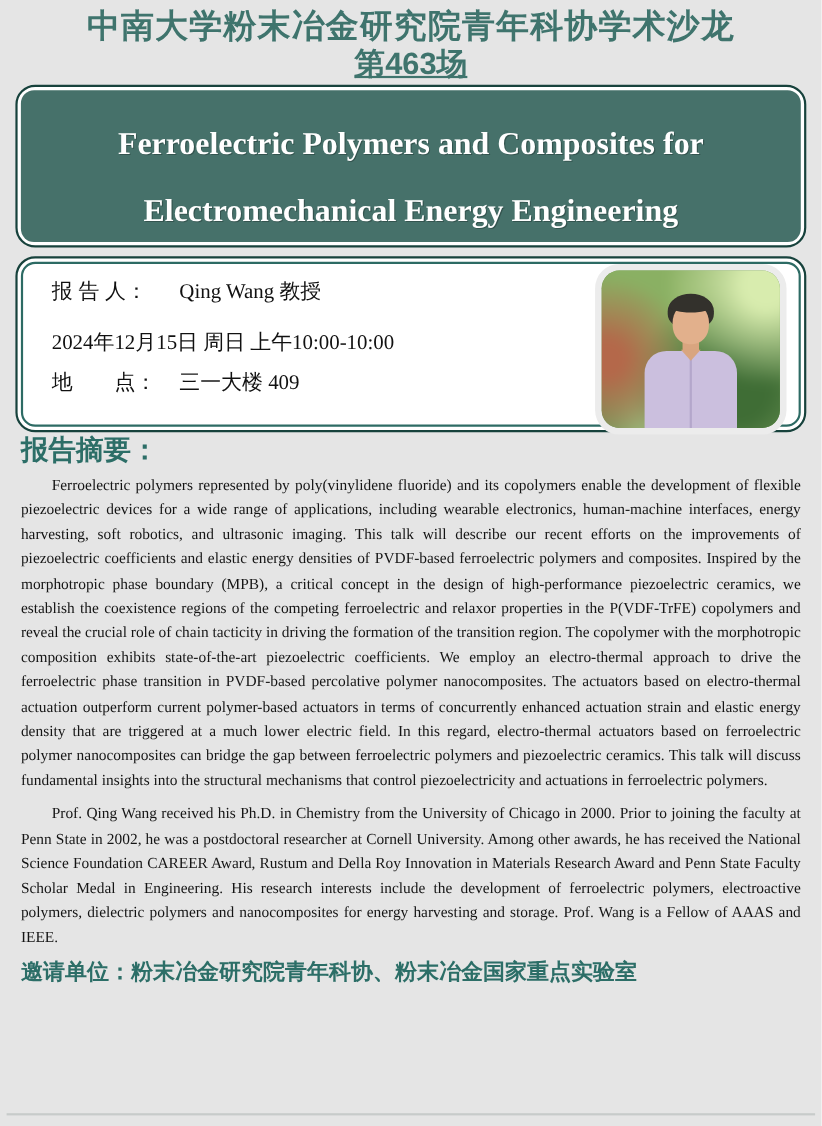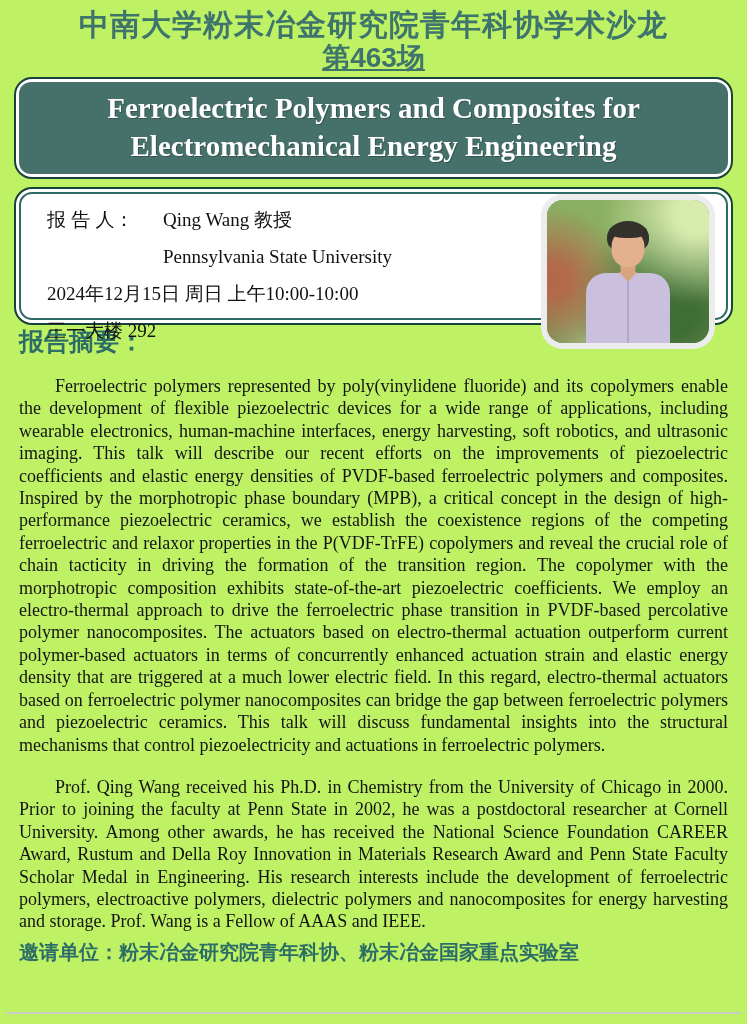--- a/index.html
+++ b/index.html
@@ -1,19 +1,19 @@
 <!DOCTYPE html>
 <html><head>
 <meta charset="utf-8">
 <style>
   * { margin:0; padding:0; box-sizing:border-box; }
   html,body { background:#ffffff; }
   .page {
     position:relative; width:747px; height:1024px; margin:0 auto;
-    background:#bef264; overflow:hidden;
+    background:#e5e5e5; overflow:hidden;
     font-family:"Liberation Serif","DejaVu Serif",serif;
     color:#161616;
   }
   
   .top-title {
     margin-top:7px; text-align:center;
     font-family:"Liberation Sans","DejaVu Sans",sans-serif;
     font-weight:700; color:#3f746d;
   }
   .top-title .line1 { font-size:30px; line-height:35px; letter-spacing:1px; }
@@ -25,25 +25,26 @@
     padding:3px; background:#ffffff;
   }
   .banner-fill {
     background:#46716a; border-radius:12px;
     text-align:center; padding:7px 6px 9px 6px;
   }
   .banner-fill .bline {
     color:#ffffff; font-weight:700; font-size:29px; line-height:38px;
     font-family:"Liberation Serif","DejaVu Serif",serif;
     text-shadow:1px 1px 0 rgba(0,0,0,0.25);
+    margin-top:23px;
   }
   .info-frame { margin-top:8px; }
   .info-inner {
     position:relative; border:2px solid #2d6b64; border-radius:13px;
-    background:#ffffff; height:128px; padding:12px 0 0 26px;
+    background:#ffffff; height:150px; padding:12px 0 0 26px;
   }
   .info-row { display:flex; font-size:19px; line-height:28px; margin-bottom:9px; }
   .info-label {
     flex:0 0 116px; color:#111111; white-space:nowrap;
     font-family:"Liberation Sans","DejaVu Sans",sans-serif;
   }
   .info-value { color:#111111; }
   
   .photo {
     position:absolute; top:6px; right:17px; width:162px; height:143px;
@@ -90,22 +91,22 @@
     border-left:9px solid transparent; border-right:9px solid transparent;
     border-top:10px solid #d9a57f;
   }
   
   .body-wrap { padding:0 19px; }
   .sec-heading {
     margin-top:4px; font-size:25px; line-height:26px; font-weight:700;
     color:#2c6e67; font-family:"Liberation Serif","DejaVu Serif",serif;
   }
   .para {
-    font-size:18px; line-height:22.4px; text-align:justify;
-    text-indent:2em; color:#141414; margin-top:20px;
+    font-size:14px; line-height:22.4px; text-align:justify;
+    text-indent:2em; color:#141414; margin-top:8px;
   }
   
   .footer {
     padding:6px 3px 0 19px;
     font-family:"Liberation Sans","DejaVu Sans",sans-serif;
     font-weight:700; color:#2c6e67;
   }
   .footer .frow { font-size:20px; line-height:27px; }
   .divider {
     position:absolute; left:6px; right:6px; bottom:10px;
@@ -132,29 +133,29 @@
   <div class="frame-outer info-frame">
     <div class="info-inner">
 
       <div class="info-row">
         <span class="info-label">报 告 人：</span>
         <span class="info-value">Qing Wang  教授</span>
       </div>
 
       <div class="info-row">
         <span class="info-label"></span>
-        <span class="info-value">Pennsylvania State University</span>
       </div>
 
       <div class="info-row">
         <span class="info-value">2024年12月15日  周日  上午10:00-10:00</span>
       </div>
 
       <div class="info-row">
-        <span class="info-value">三一大楼 292</span>
+        <span class="info-label">地　　点：</span>
+        <span class="info-value">三一大楼 409</span>
       </div>
 
       <div class="photo">
         <div class="bg"></div>
         <div class="hair"></div>
         <div class="neck"></div>
         <div class="face"></div>
         <div class="fringe"></div>
         <div class="shirt"></div>
         <div class="placket"></div>

